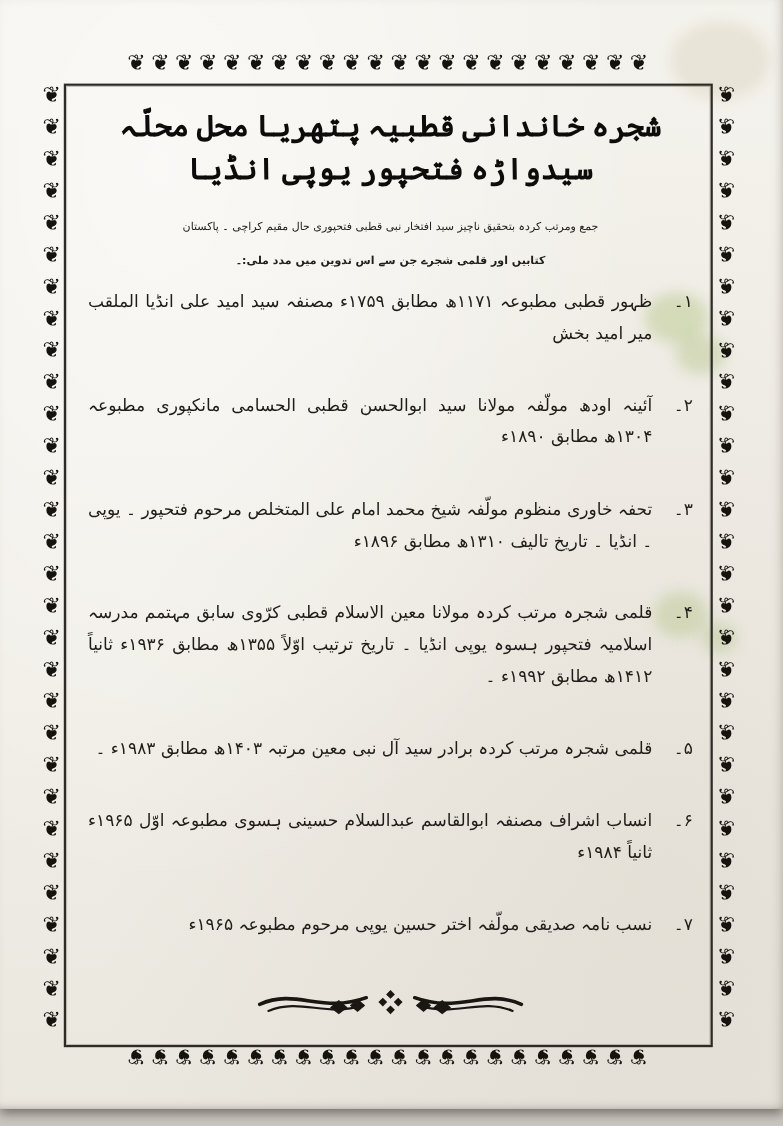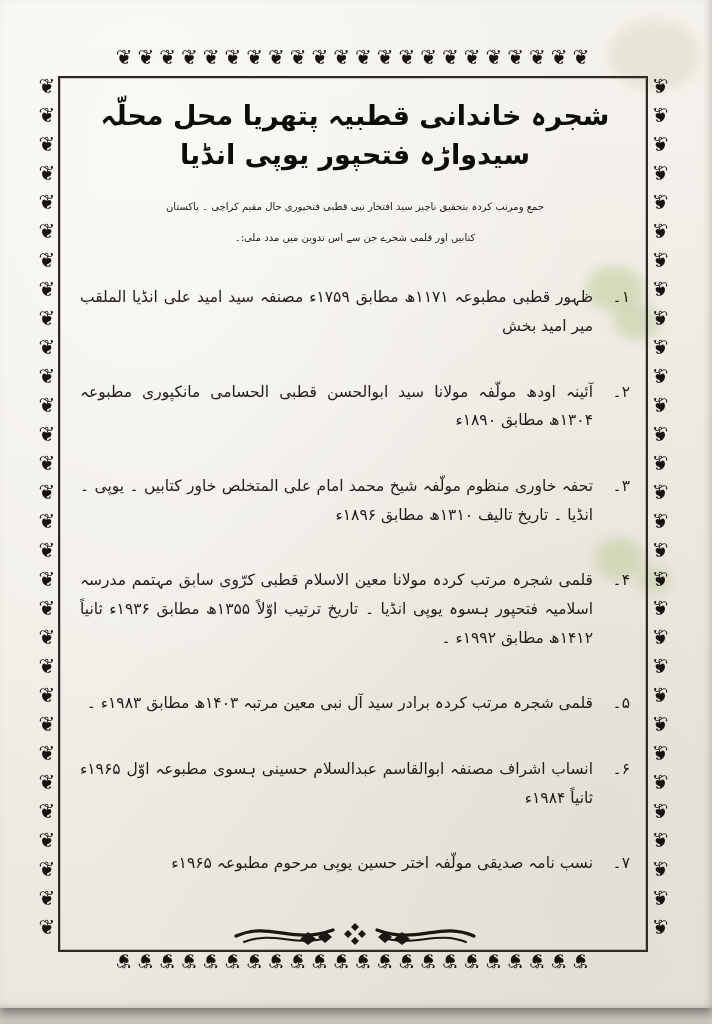--- a/index.html
+++ b/index.html
@@ -37,24 +37,24 @@
     position:absolute; left:58px; top:76px; width:586px; height:872px;
     border:2px solid #2e2b26; box-shadow: inset 0 0 0 1px rgba(46,43,38,.25);
   }
   
   .content {
     position:absolute; left:80px; top:96px; width:550px; height:840px;
     direction:rtl; color:#1d1a17;
   }
   .title {
     margin:0 0 24px 0; padding:0 4px;
-    font-size:27px; font-weight:bold; line-height:1.45; text-align:center; color:#0e0c0a;
+    font-size:27px; font-weight:bold; line-height:1.45; text-align:center; color:#0e0c0a;font-family:Liberation Serif, serif;
   }
   .byline { margin:0 0 14px 0; font-size:10px; line-height:1.7; text-align:center; color:#23201c; }
-  .byline2 { margin-bottom:37px; }
+  .byline2 { margin-bottom:14px;font-weight:bold; }
   .refs { list-style:none; margin:0; padding:0; }
   .ref {
     display:flex; gap:13px; align-items:flex-start;
     margin-bottom:37px; font-size:15.5px; line-height:1.85; color:#201d19;
   }
   .ref .num { flex:0 0 auto; min-width:24px; }
   .ref .txt { flex:1; text-align:justify; }
   .divider { margin-top:12px; text-align:center; }
   .divider svg { display:inline-block; }
 </style>
@@ -84,21 +84,21 @@
       <li class="ref">
         <span class="num">۱۔</span>
         <span class="txt">ظہور قطبی مطبوعہ ۱۱۷۱ھ مطابق ۱۷۵۹ء مصنفہ سید امید علی انڈیا الملقب میر امید بخش</span>
       </li>
       <li class="ref">
         <span class="num">۲۔</span>
         <span class="txt">آئینہ اودھ مولّفہ مولانا سید ابوالحسن قطبی الحسامی مانکپوری مطبوعہ ۱۳۰۴ھ مطابق ۱۸۹۰ء</span>
       </li>
       <li class="ref">
         <span class="num">۳۔</span>
-        <span class="txt">تحفہ خاوری منظوم مولّفہ شیخ محمد امام علی المتخلص خاور کتابیں ۔ یوپی ۔ انڈیا ۔ تاریخ تالیف ۱۳۱۰ھ مطابق ۱۸۹۶ء</span>
+        <span class="txt">تحفہ خاوری منظوم مولّفہ شیخ محمد امام علی المتخلص مرحوم فتحپور ۔ یوپی ۔ انڈیا ۔ تاریخ تالیف ۱۳۱۰ھ مطابق ۱۸۹۶ء</span>
       </li>
       <li class="ref">
         <span class="num">۴۔</span>
         <span class="txt">قلمی شجرہ مرتب کردہ مولانا معین الاسلام قطبی کرّوی سابق مہتمم مدرسہ اسلامیہ فتحپور ہسوہ یوپی انڈیا ۔ تاریخ ترتیب اوّلاً ۱۳۵۵ھ مطابق ۱۹۳۶ء ثانیاً ۱۴۱۲ھ مطابق ۱۹۹۲ء ۔</span>
       </li>
       <li class="ref">
         <span class="num">۵۔</span>
         <span class="txt">قلمی شجرہ مرتب کردہ برادر سید آل نبی معین مرتبہ ۱۴۰۳ھ مطابق ۱۹۸۳ء ۔</span>
       </li>
       <li class="ref">

